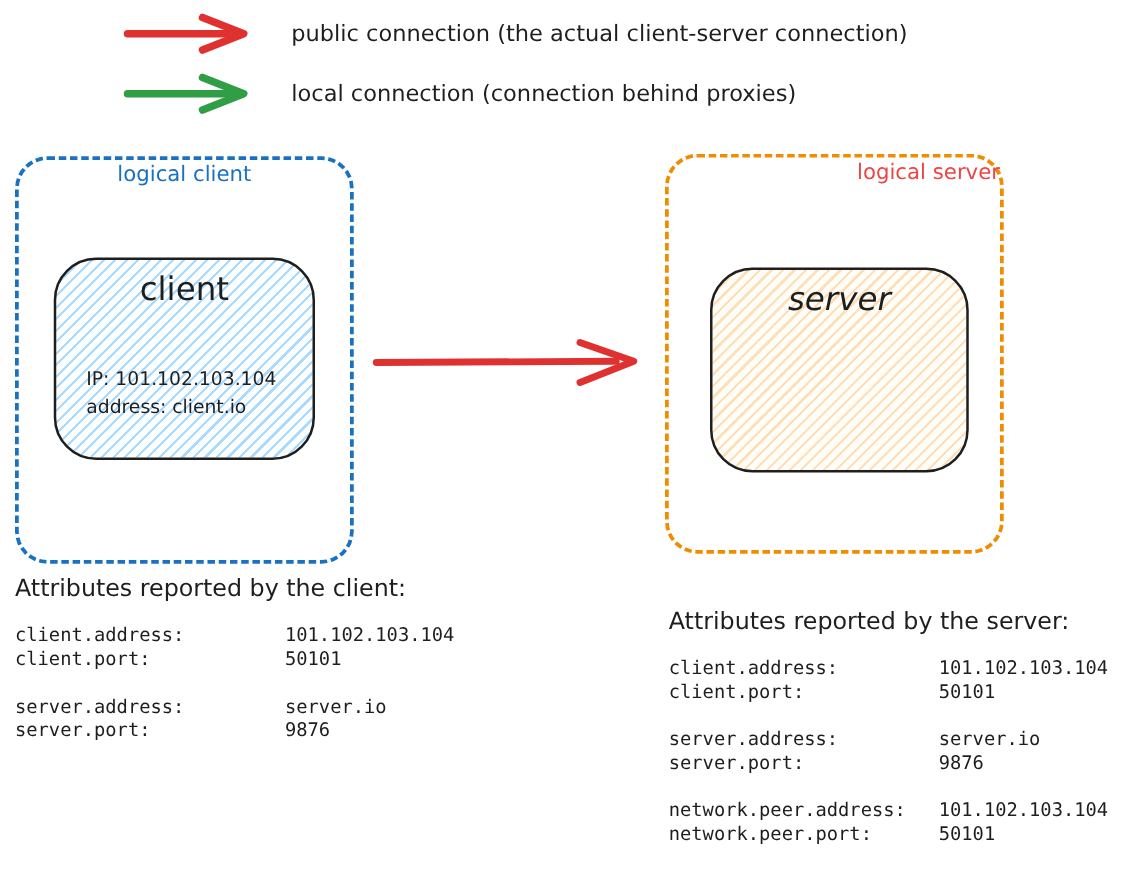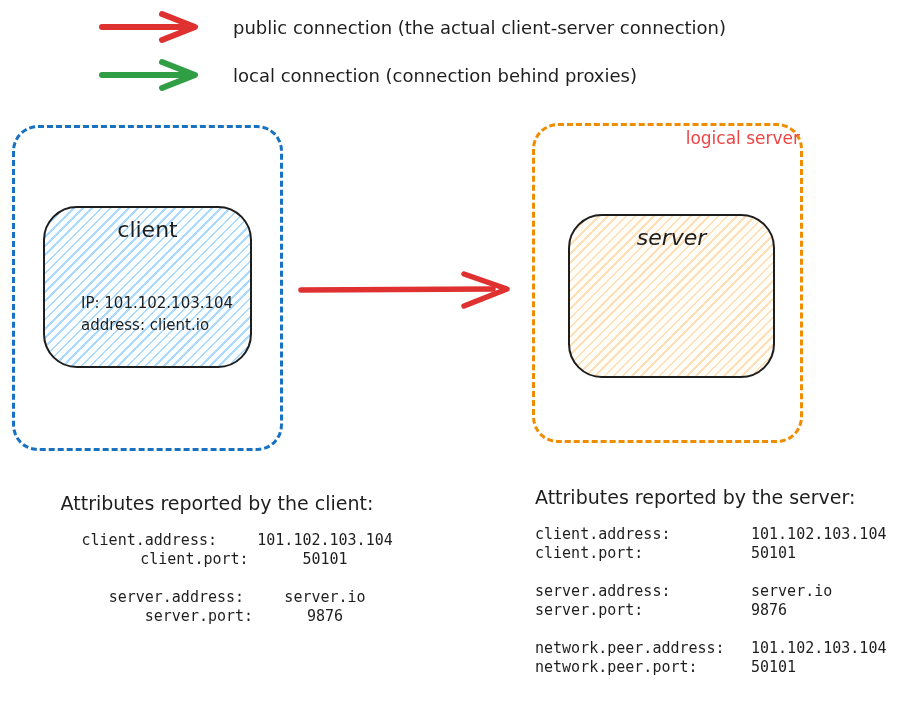--- a/index.html
+++ b/index.html
@@ -67,39 +67,39 @@
     left: 33px; top: 88px; width: 207px; height: 164px;
     background-color: #fffdf7;
     background-image: repeating-linear-gradient(135deg,
       rgba(255,216,168,0.8) 0px, rgba(255,216,168,0.8) 1.8px,
       rgba(255,255,255,0) 1.8px, rgba(255,255,255,0) 6.5px);
     font-style: italic;
   }
   .node-title {
     margin-top: 9px;
     text-align: center;
-    font-size: 22px;
+    font-size: 26px;
     white-space: nowrap;
   }
   .node-lines {
     position: absolute;
     font-size: 15px;
     line-height: 22px;
     white-space: nowrap;
   }
-  .node-client .node-lines { left: 36px; top: 84px; }
+  .node-client .node-lines { left: 24px; top: 84px; }
   .node-server .node-lines { left: 24px; top: 74px; }
   
   .main-arrow { position: absolute; left: 297px; top: 268px; }
   
   .attrs {
     position: absolute;
     width: 410px;
   }
-  .attrs-client { left: 12px; top: 492px; text-align: center; }
+  .attrs-client { left: 12px; top: 460px; }
   .attrs-server { left: 535px; top: 486px; }
   .attrs-title {
     font-size: 19px;
     margin-bottom: 17px;
     white-space: nowrap;
   }
   .attr-group { margin-bottom: 19px; }
   .attr-row {
     font-family: "DejaVu Sans Mono", monospace;
     font-size: 15px;
@@ -127,20 +127,21 @@
     <svg width="105" height="38" viewBox="0 0 105 38">
       <g fill="none" stroke-width="6" stroke-linecap="round" stroke-linejoin="round" stroke="#2f9e44">
         <line x1="4" y1="19" x2="88" y2="19"></line>
         <polyline points="64,6 97,19 64,32"></polyline>
       </g>
     </svg>
     <span class="legend-label">local connection (connection behind proxies)</span>
   </div>
 
   <div class="group group-client">
+    <div class="group-label">logical client</div>
     <div class="node node-client">
       <div class="node-title">client</div>
       <div class="node-lines">
         <div>IP: 101.102.103.104</div>
         <div>address: client.io</div>
       </div>
     </div>
   </div>
 
   <div class="group group-server">

